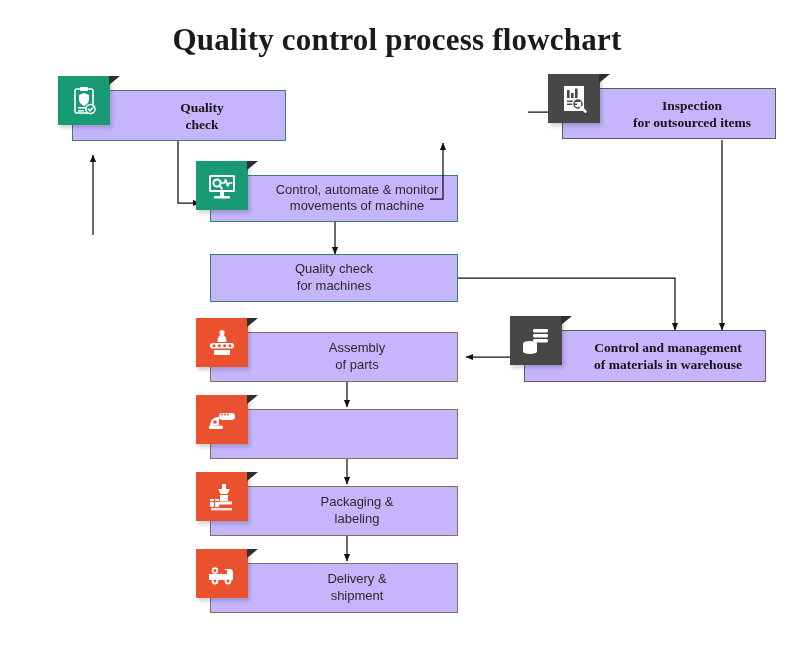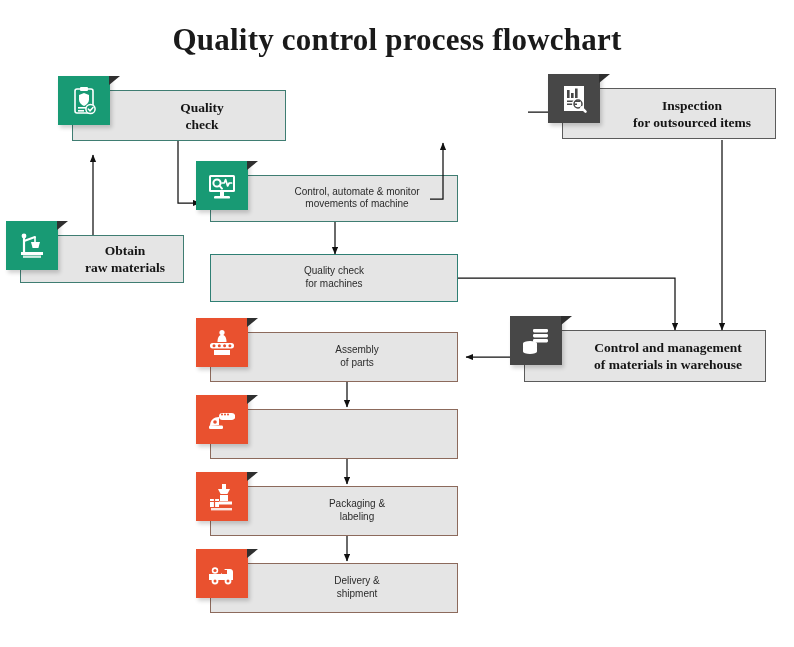--- a/index.html
+++ b/index.html
@@ -19,21 +19,21 @@
     font-weight:bold;
     font-size:31px;
     color:#1a1a1a;
     letter-spacing:.2px;
   }
 
   
   .node{
     position:absolute;
     box-sizing:border-box;
-    background:#e5e5e5;
+    background:#c4b5fd;
     display:flex;
     align-items:center;
   }
   .node .frame{
     position:absolute;
     left:0;top:0;right:0;bottom:0;
     border:1px solid #3f7d72;
     box-sizing:border-box;
     pointer-events:none;
   }
@@ -78,21 +78,21 @@
     z-index:2;
   }
   .label.serif{
     font-family:"Liberation Serif", serif;
     font-weight:bold;
     font-size:13.5px;
   }
   .label.sans{
     font-family:"Liberation Sans", sans-serif;
     font-weight:normal;
-    font-size:10px;
+    font-size:13px;
     color:#2b2b2b;
   }
   .label.noicon{left:6px;}
 
   
   #wires{position:absolute;left:0;top:0;width:794px;height:647px;z-index:1;}
 </style>
 </head>
 <body>
 
@@ -191,40 +191,20 @@
         <rect x="14" y="22" width="4" height="4" fill="#fff"></rect>
         <rect x="8" y="26" width="16" height="2.6" rx="1.2" fill="#fff"></rect>
       </svg>
     </div>
     <div class="label sans">
       <div>Control,  automate  &amp;  monitor</div>
       <div>movements  of machine</div>
     </div>
   </div>
 
-  <div class="node" style="left:20px;top:235px;width:164px;height:48px;">
-    <div class="frame"></div>
-    <div class="tile green">
-      <div class="chip"></div>
-        <div class="fold"></div>
-      <svg width="32" height="32" viewBox="0 0 32 32">
-        <circle cx="8" cy="6" r="2.4" fill="#fff"></circle>
-        <path d="M8 8 L8 22" stroke="#fff" stroke-width="2.2" stroke-linecap="round"></path>
-        <path d="M8 11 L19 7" stroke="#fff" stroke-width="2" stroke-linecap="round"></path>
-        <path d="M19 7 L19 12" stroke="#fff" stroke-width="1.6"></path>
-        <path d="M15 12 h9 l-1.6 6 h-5.8 z" fill="#fff"></path>
-        <rect x="5" y="22" width="22" height="3" fill="#fff"></rect>
-        <rect x="7" y="25.5" width="18" height="2.4" fill="#fff" opacity=".8"></rect>
-      </svg>
-    </div>
-    <div class="label serif">
-      <div>Obtain</div>
-      <div>raw materials</div>
-    </div>
-  </div>
 
   <div class="node plain" style="left:210px;top:254px;width:248px;height:48px;">
     <div class="frame"></div>
     <div class="label sans noicon">
       <div>Quality check</div>
       <div>for machines</div>
     </div>
   </div>
 
   <div class="node red" style="left:210px;top:332px;width:248px;height:50px;">

